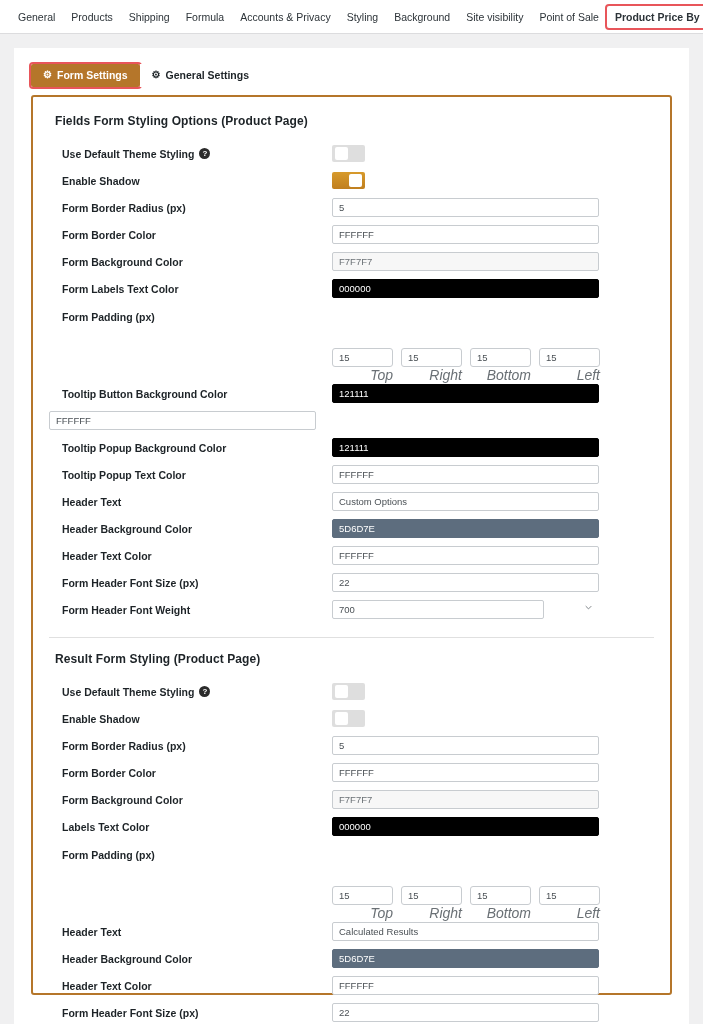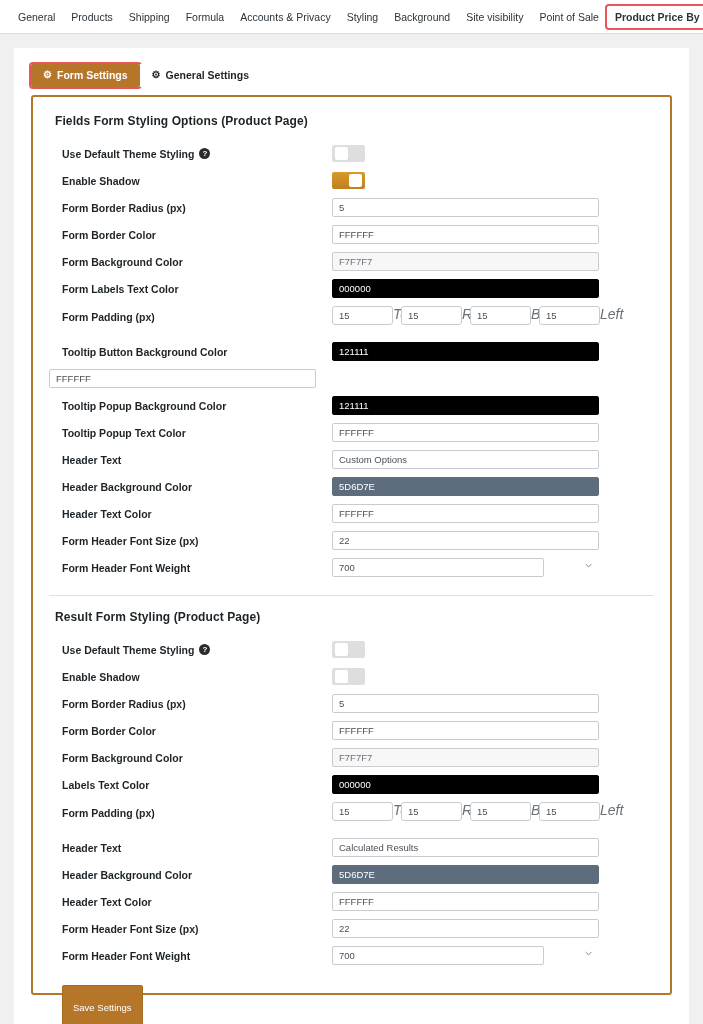--- a/index.html
+++ b/index.html
@@ -186,23 +186,24 @@
   .inp.black  { background: #000000; color: #ffffff; border-color: #000000; }
   .inp.slate  { background: #5d6d7e; color: #ffffff; border-color: #5d6d7e; }
 
   
   .pad-group {
     display: flex;
     gap: 8px;
   }
   .pad-cell {
     display: flex;
-    flex-direction: row;
-    align-items: flex-start;
+    flex-direction: column;
+    align-items: flex-end;
     width: 61px;
+    margin-top: 42px;
   }
   .pad-cell .inp {
     width: 61px;
     height: 19px;
     border-radius: 3px;
   }
   .pad-cell .cap {
     font-size: 14px;
     font-style: italic;
     color: #6a7075;

